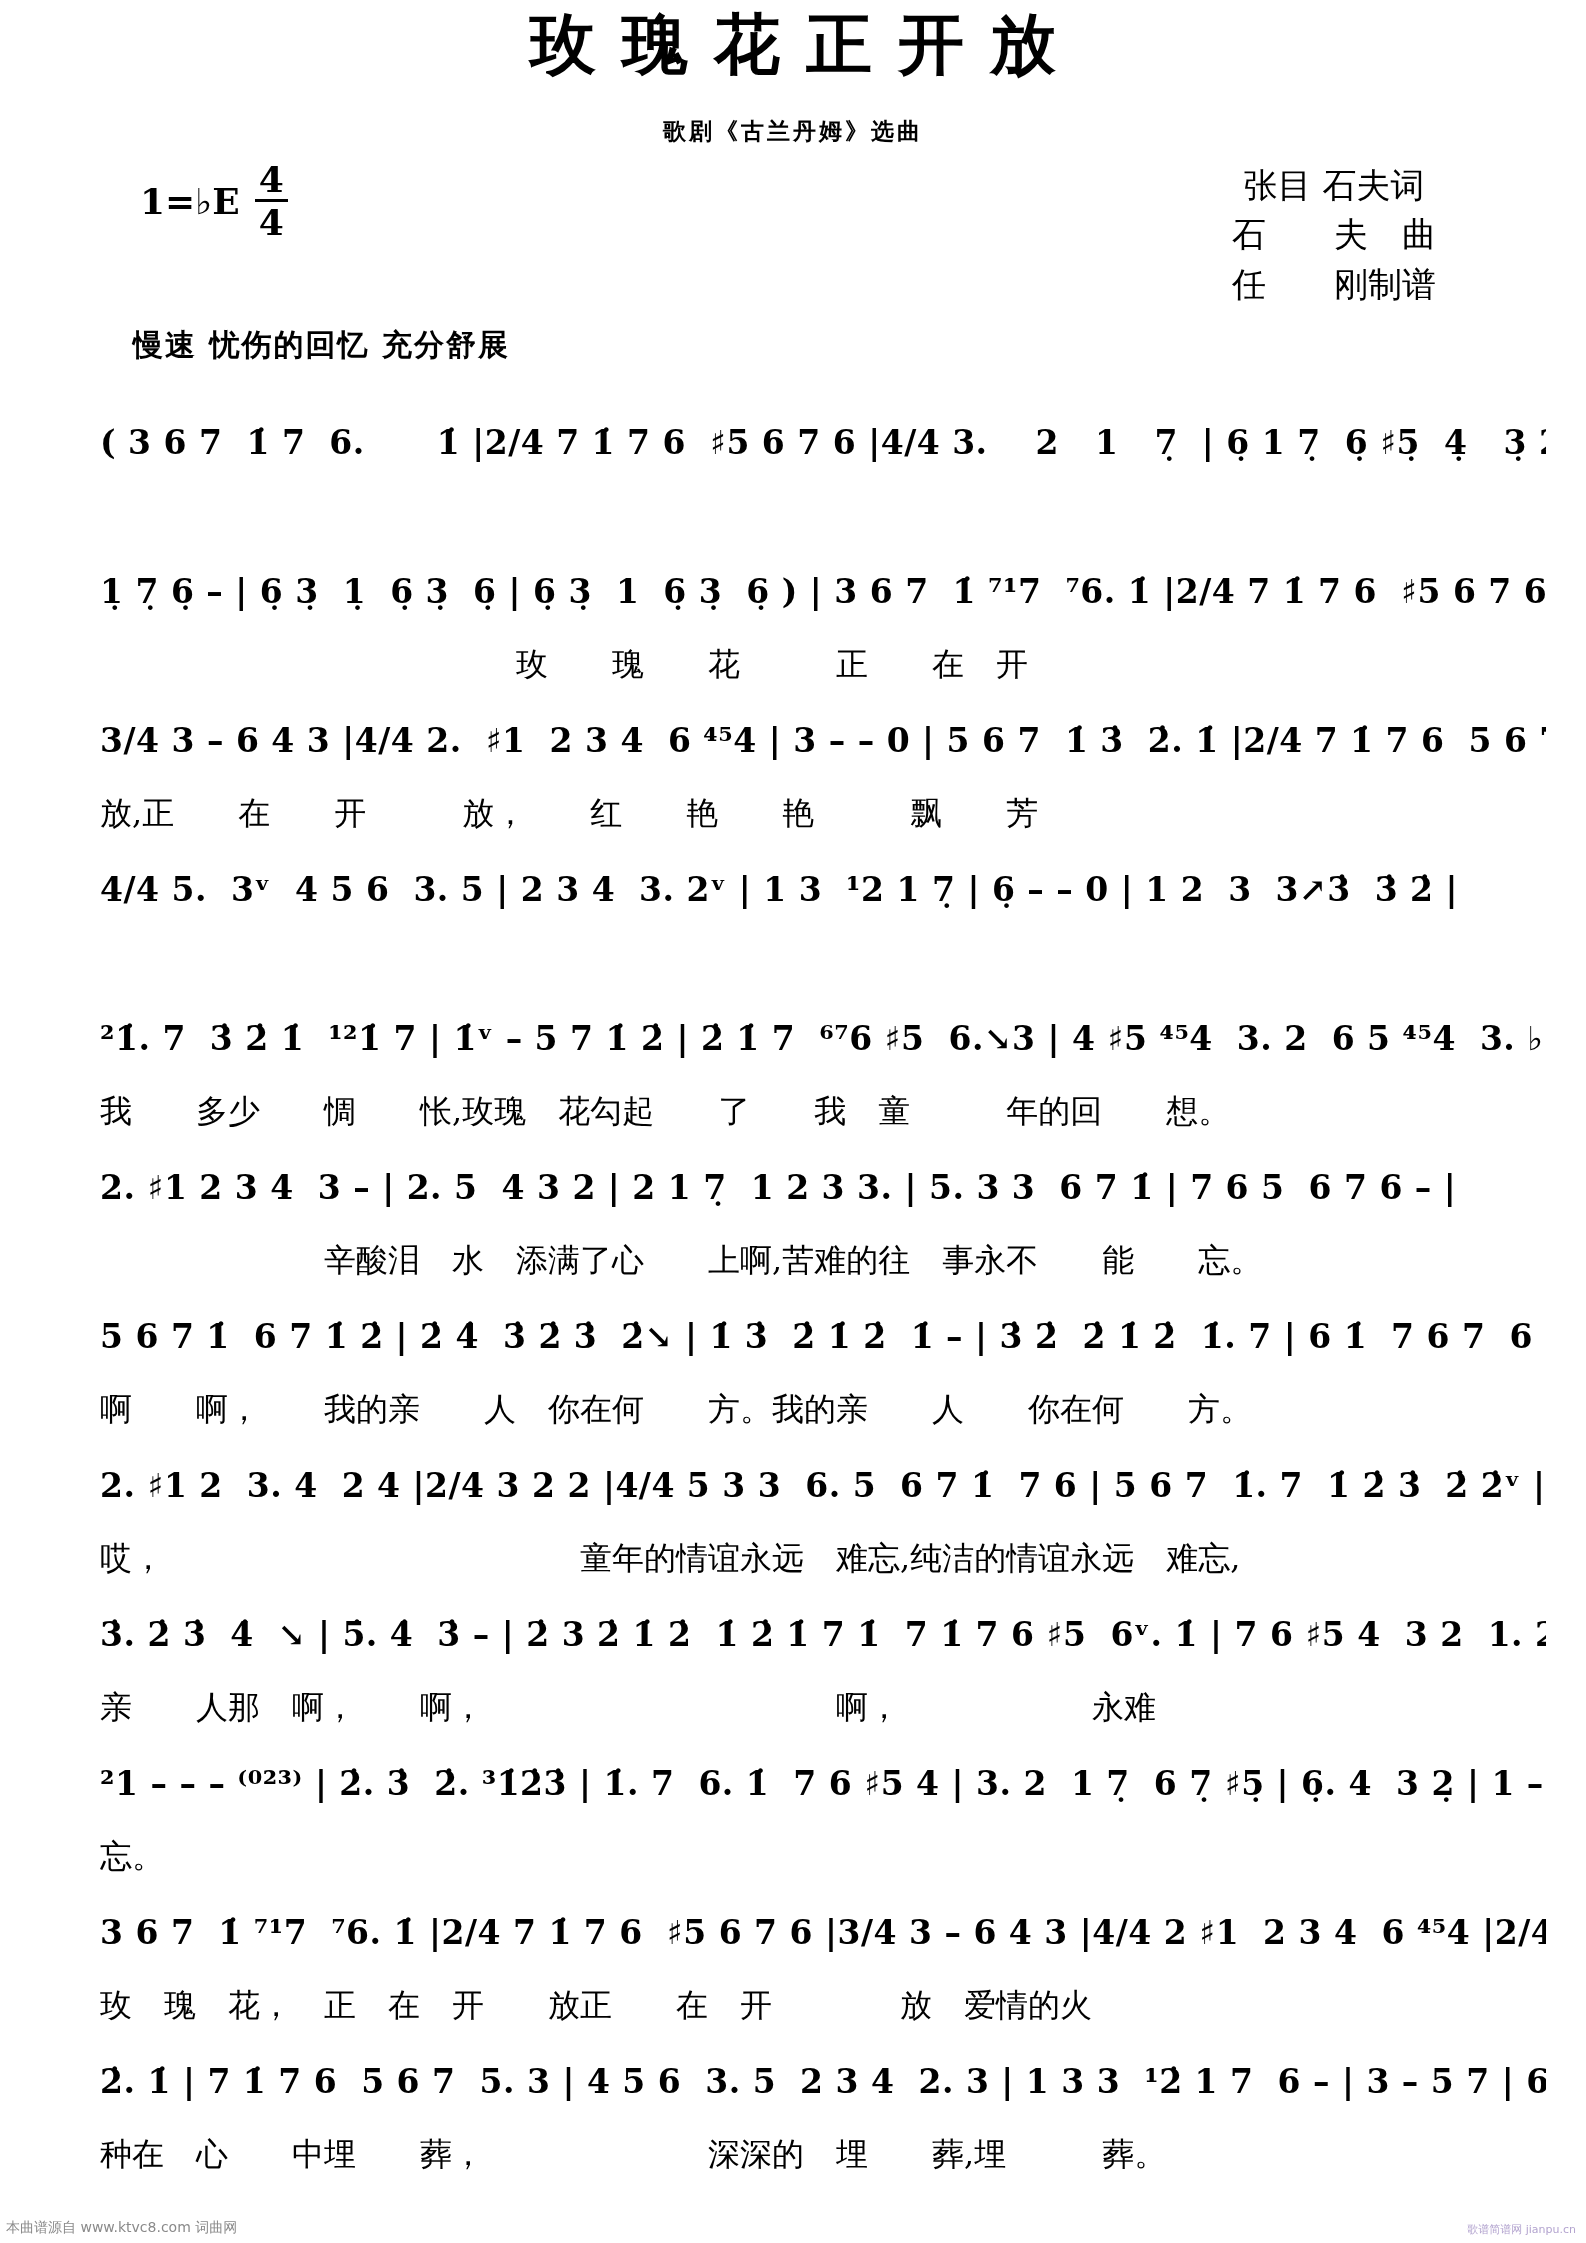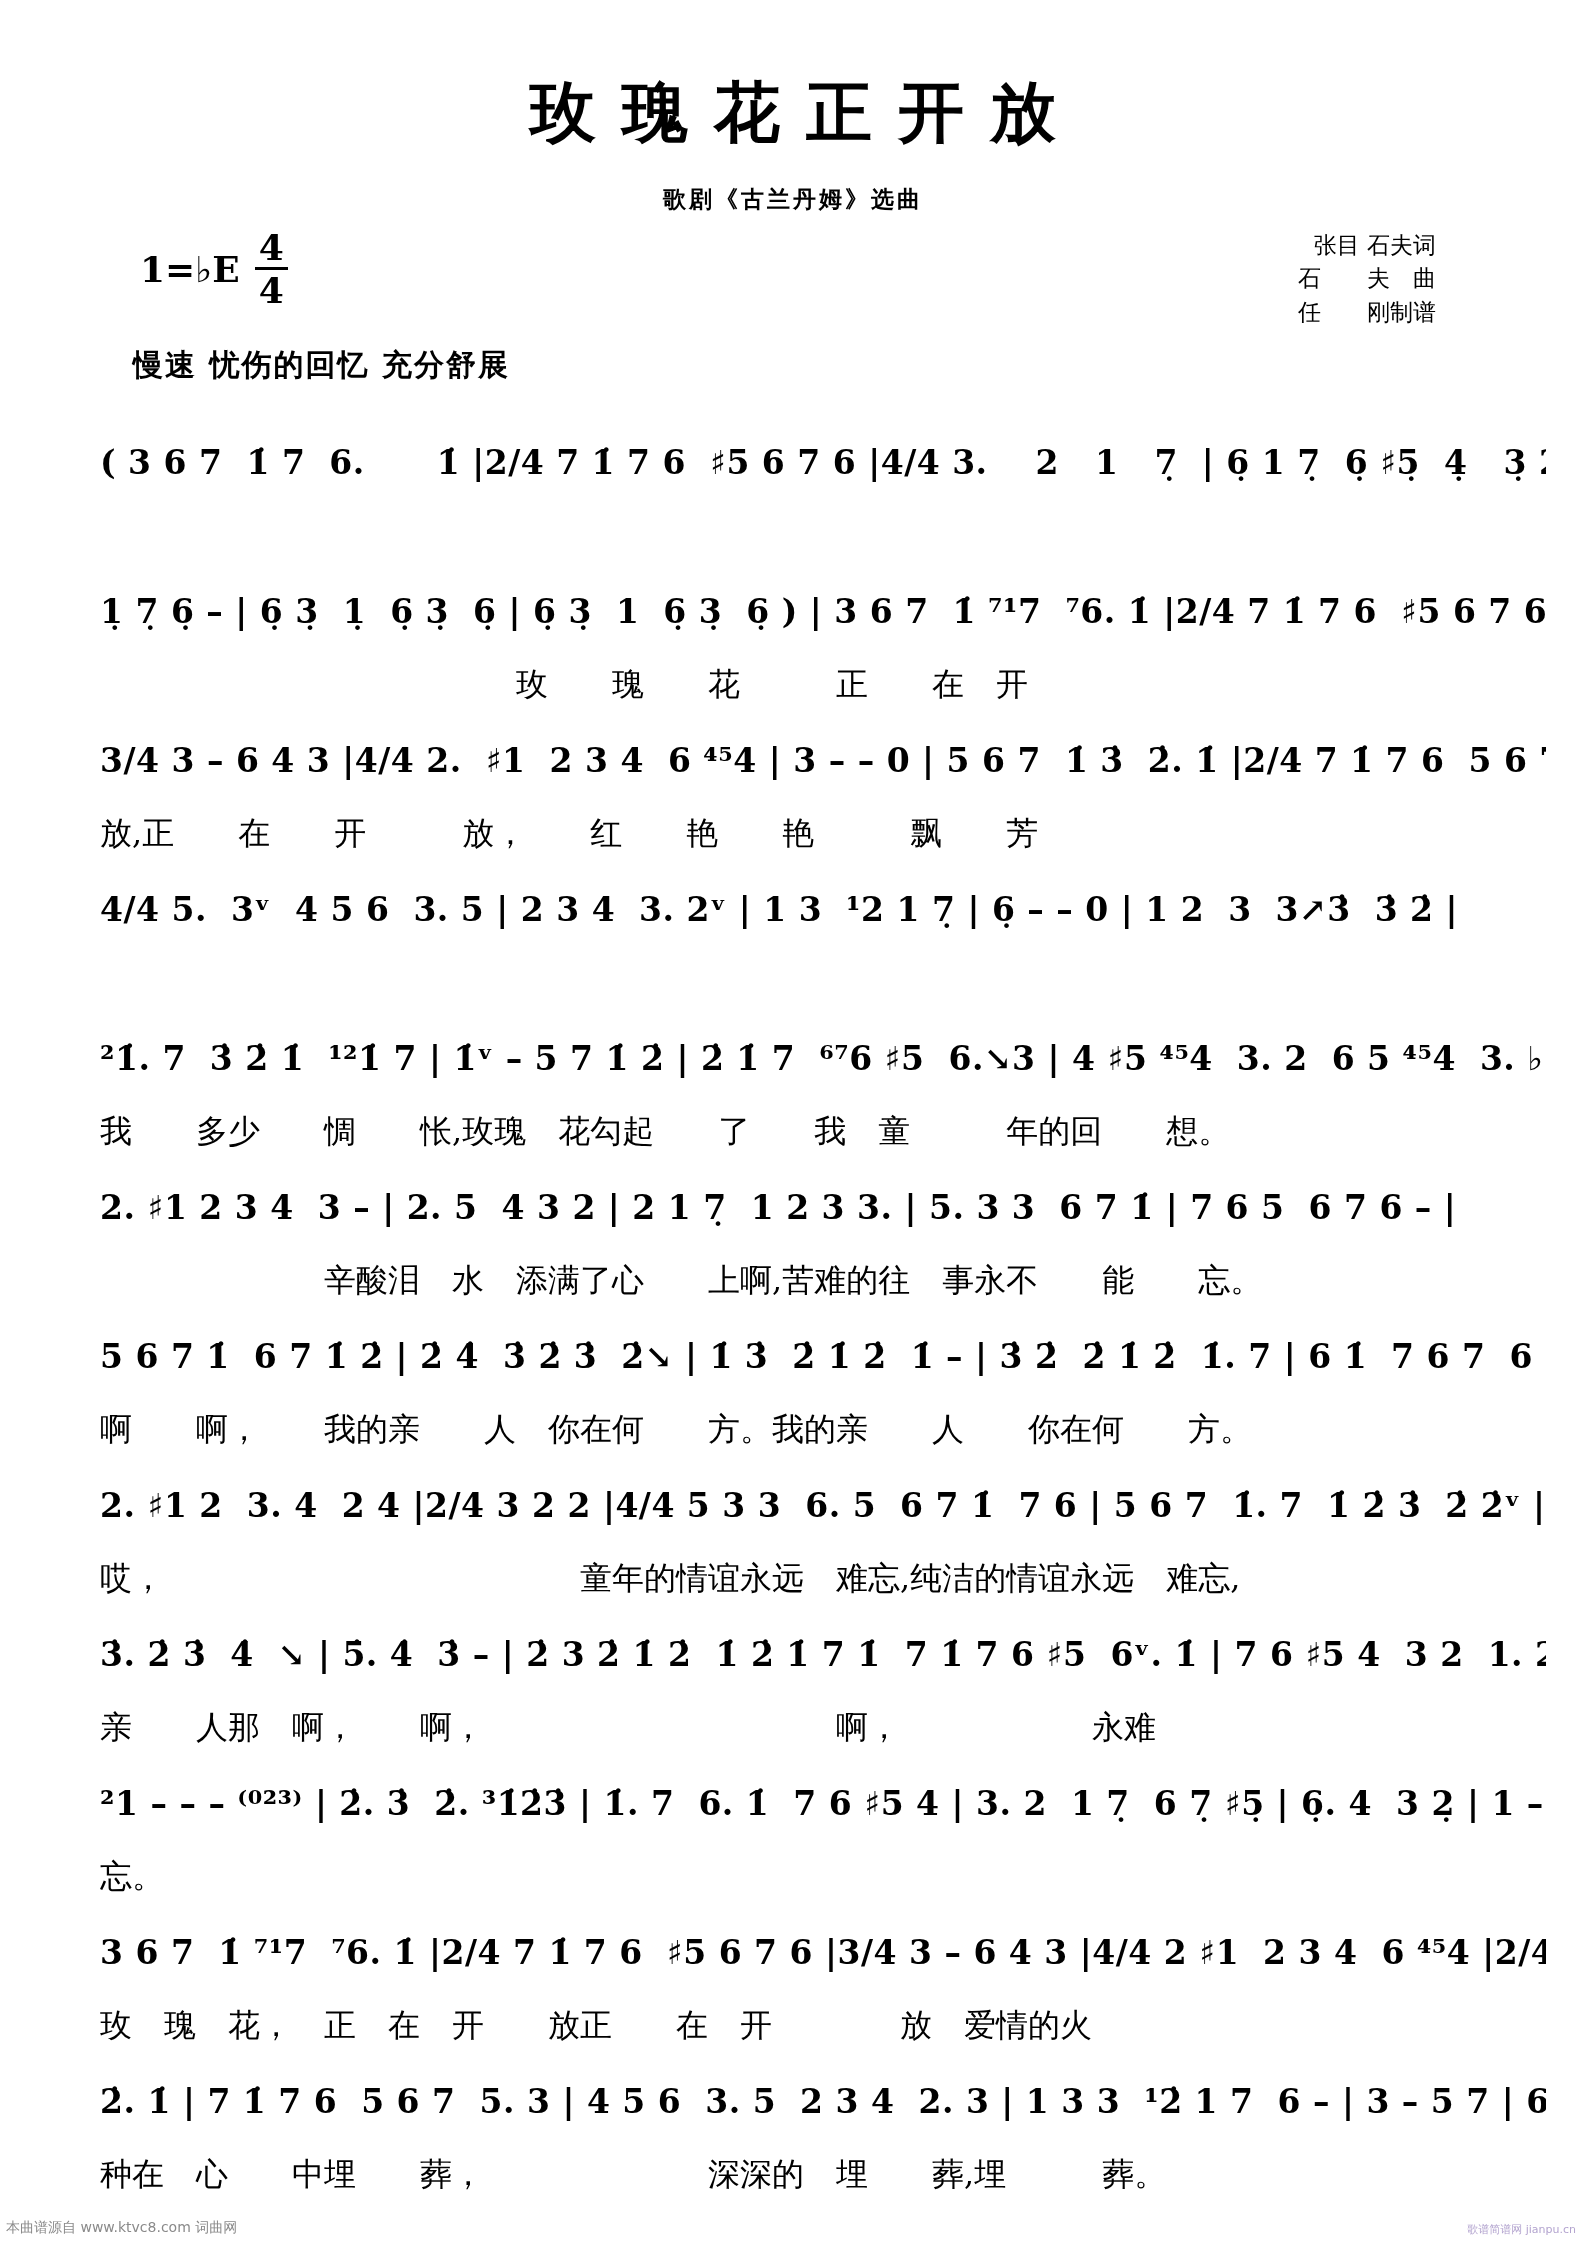--- a/index.html
+++ b/index.html
@@ -2,37 +2,37 @@
 <html><head>
 <meta charset="utf-8">
 <style>
   html,body{margin:0;padding:0;background:#e8e8e8;}
   .page{
     width:1586px;height:2243px;background:#ffffff;margin:0 auto;
     position:relative;overflow:hidden;color:#000;
     font-family:"DejaVu Serif","Liberation Serif",serif;
   }
   .title{
-    text-align:center;padding-top:68px;font-size:66px;font-weight:bold;
+    text-align:center;font-size:66px;font-weight:bold;
     letter-spacing:26px;text-indent:26px;
     font-family:"DejaVu Serif","Liberation Serif",serif;
   }
   .subtitle{
     text-align:center;margin-top:26px;font-size:23px;font-weight:bold;
     letter-spacing:3px;font-family:Liberation Mono, monospace;
   }
   .meta-row{
     display:flex;justify-content:space-between;align-items:flex-start;
     padding:14px 150px 0 140px;
   }
   .keysig{font-size:36px;font-weight:bold;display:flex;align-items:center;gap:15px;}
   .ts{display:inline-flex;flex-direction:column;align-items:center;line-height:1;}
   .ts .top{border-bottom:3px solid #000;padding:0 4px 2px 4px;}
   .ts .bot{padding-top:2px;}
-  .credits{font-size:23px;line-height:1.45;text-align:right;font-family:"DejaVu Sans","Liberation Sans",sans-serif;}
+  .credits{font-size:34px;line-height:1.45;text-align:center;font-family:"DejaVu Sans","Liberation Sans",sans-serif;}
   .tempo{
     padding:16px 0 0 133px;font-size:30px;font-weight:bold;letter-spacing:2px;
     font-family:"DejaVu Sans","Liberation Sans",sans-serif;
   }
   .score{padding:18px 40px 0 100px;}
   .system{height:149px;overflow:visible;}
   .notes{
     font-size:33px;font-weight:bold;white-space:pre;letter-spacing:0.5px;
     height:78px;display:flex;align-items:flex-end;overflow:hidden;
     font-family:"DejaVu Serif","Liberation Serif",serif;

